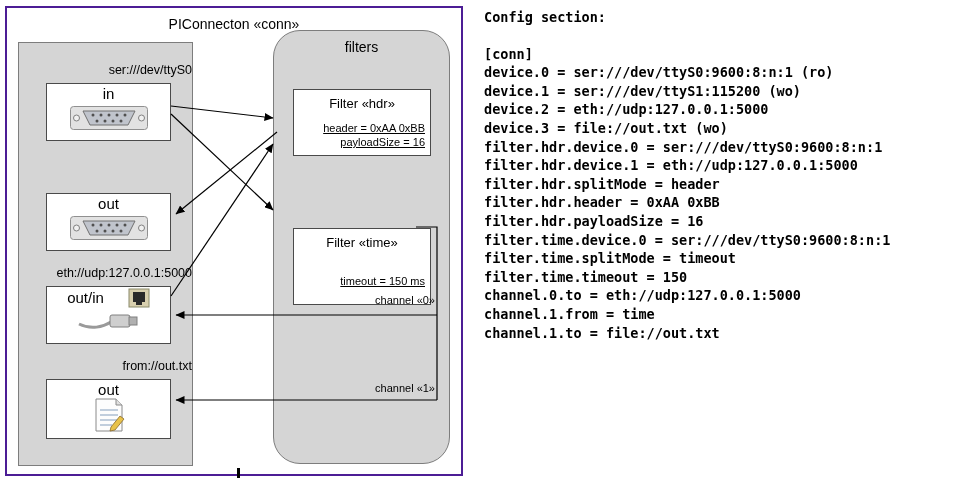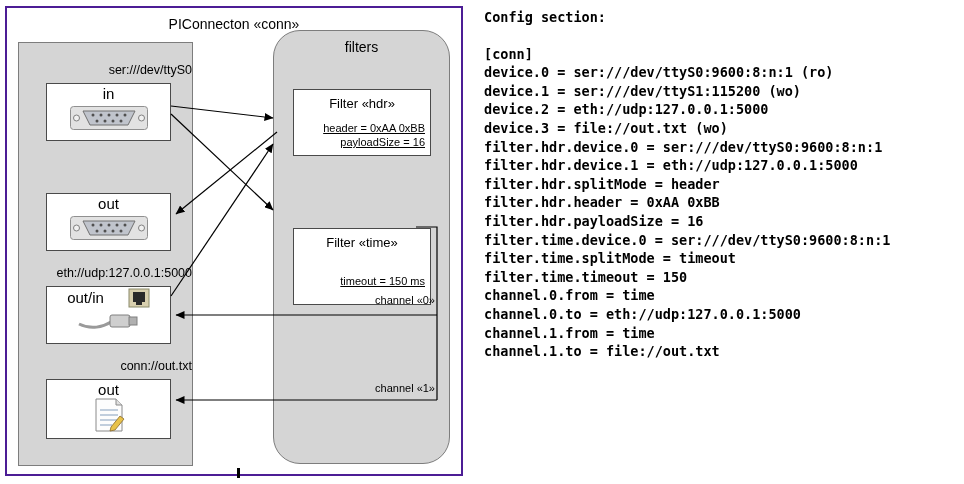--- a/index.html
+++ b/index.html
@@ -107,21 +107,21 @@
           <rect x="8" y="14" width="6" height="3" fill="#2a2a2a"></rect>
         </svg>
       </div>
       <svg width="64" height="24" viewBox="0 0 64 24">
         <path d="M2 16 C 14 22, 26 19, 34 14" stroke="#9a9a9a" stroke-width="3" fill="none"></path>
         <rect x="33" y="7" width="20" height="12" rx="2" fill="#cfcfcf" stroke="#808080"></rect>
         <rect x="52" y="9" width="8" height="8" fill="#b0b0b0" stroke="#808080"></rect>
       </svg>
     </div>
 
-    <div class="device-label" style="top:316px">conn://out.txt</div>
+    <div class="device-label" style="top:316px">from://out.txt</div>
     <div class="device-box" style="top:336px; height:60px">
       <span class="port-label">out</span>
       <svg width="32" height="36" viewBox="0 0 32 36" style="margin-top:-2px">
         <path d="M3 2 H23 L29 8 V34 H3 Z" fill="#fdfdfd" stroke="#8a8a8a"></path>
         <path d="M23 2 V8 H29" fill="#e0e0e0" stroke="#8a8a8a"></path>
         <g stroke="#9ab0c8" stroke-width="1.2">
           <line x1="7" y1="13" x2="25" y2="13"></line>
           <line x1="7" y1="18" x2="25" y2="18"></line>
           <line x1="7" y1="23" x2="25" y2="23"></line>
           <line x1="7" y1="28" x2="19" y2="28"></line>
@@ -182,18 +182,17 @@
       <div class="config-line">device.2 = eth://udp:127.0.0.1:5000</div>
       <div class="config-line">device.3 = file://out.txt (wo)</div>
       <div class="config-line">filter.hdr.device.0 = ser:///dev/ttyS0:9600:8:n:1</div>
       <div class="config-line">filter.hdr.device.1 = eth://udp:127.0.0.1:5000</div>
       <div class="config-line">filter.hdr.splitMode = header</div>
       <div class="config-line">filter.hdr.header = 0xAA 0xBB</div>
       <div class="config-line">filter.hdr.payloadSize = 16</div>
       <div class="config-line">filter.time.device.0 = ser:///dev/ttyS0:9600:8:n:1</div>
       <div class="config-line">filter.time.splitMode = timeout</div>
       <div class="config-line">filter.time.timeout = 150</div>
-      <div class="config-line">channel.0.from = time</div>
       <div class="config-line">channel.0.to = eth://udp:127.0.0.1:5000</div>
       <div class="config-line">channel.1.from = time</div>
       <div class="config-line">channel.1.to = file://out.txt</div>
     </div>
 </div>
 
 </body></html>

